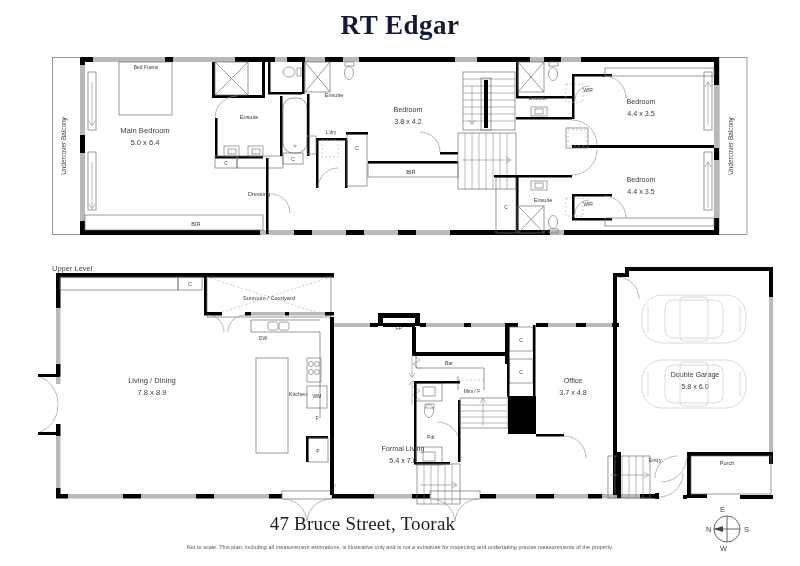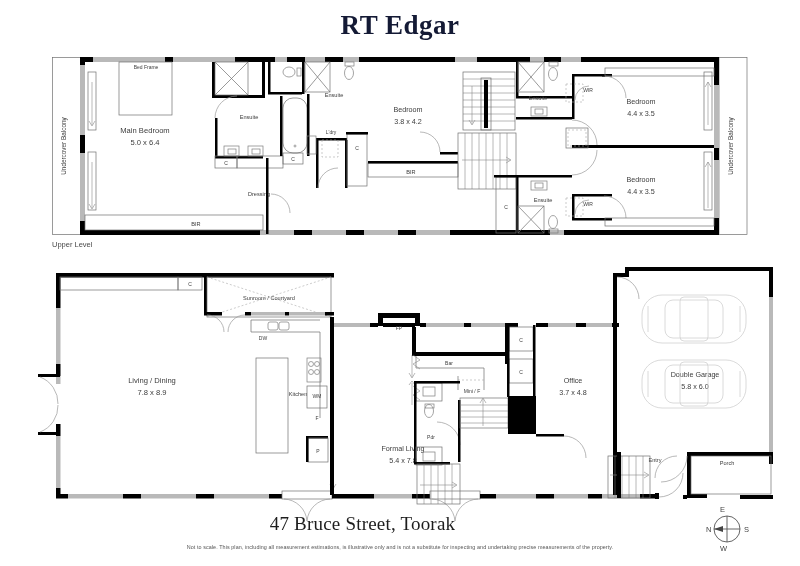--- a/index.html
+++ b/index.html
@@ -18,21 +18,21 @@
   .addr{
     position:absolute;left:0;top:513px;width:725px;text-align:center;
     font-family:"Liberation Serif","DejaVu Serif",serif;
     font-size:19px;font-weight:400;color:#1d1d1d;letter-spacing:.2px;
   }
   .disclaim{
     position:absolute;left:0;top:544px;width:800px;text-align:center;
     font-size:5.4px;color:#555;letter-spacing:.08px;
   }
   .lvl{
-    position:absolute;font-size:7.5px;color:#4a4a4a;
+    position:absolute;font-size:7.5px;color:#4a4a4a;margin-top:24px;
   }
   svg{position:absolute;left:0;top:0;}
   text{font-family:"Liberation Sans","DejaVu Sans",sans-serif;fill:#3c3c3c;}
   .rm{font-size:7.6px;text-anchor:middle;}
   .rm2{font-size:7.2px;text-anchor:middle;}
   .sm{font-size:5.6px;text-anchor:middle;}
   .xs{font-size:5px;text-anchor:middle;}
   .vert{font-size:6.4px;text-anchor:middle;}
   .wallB{fill:#000000;}
   .wallG{fill:#b9b9b9;}

